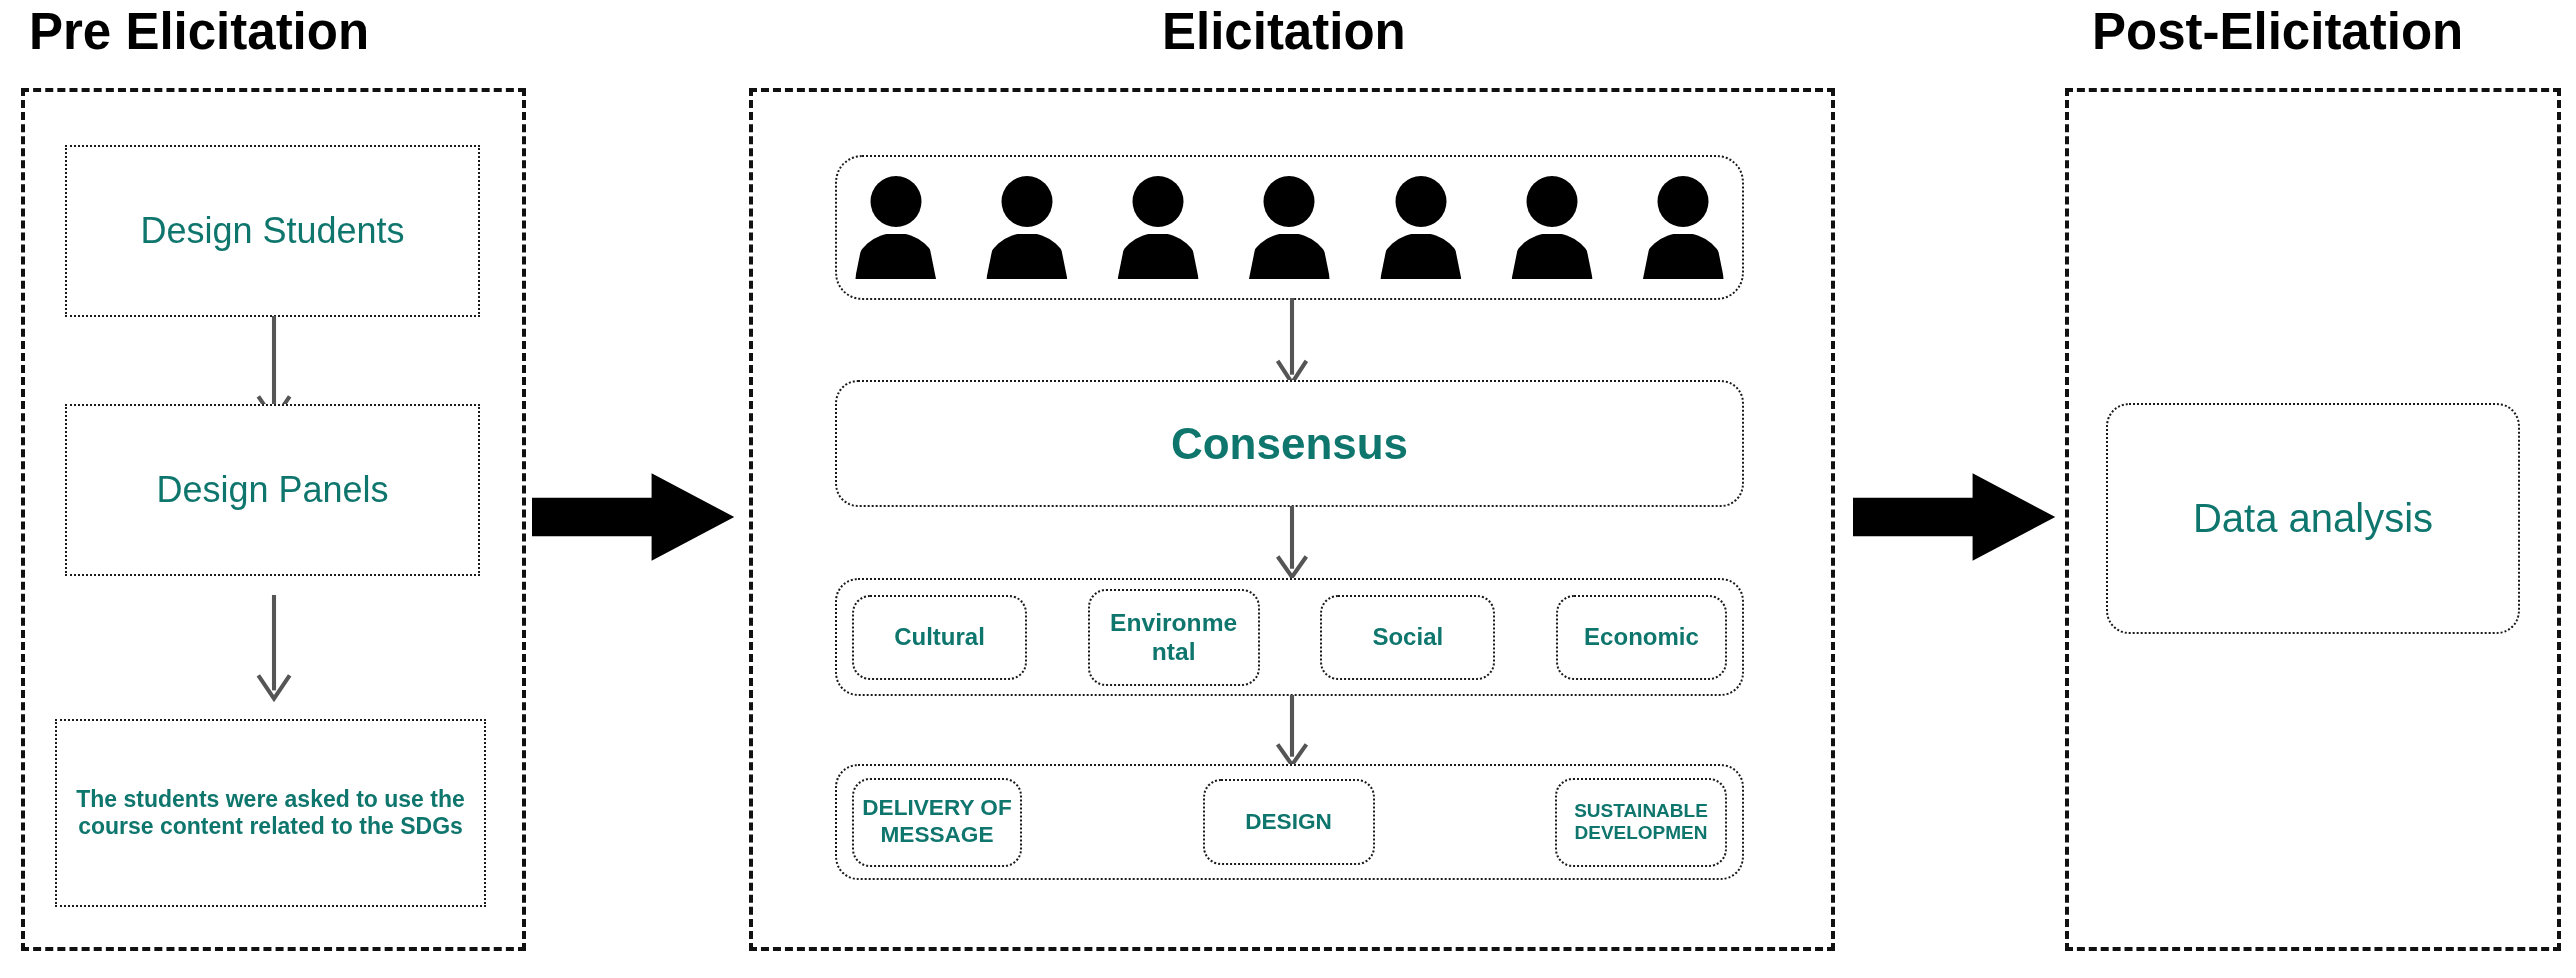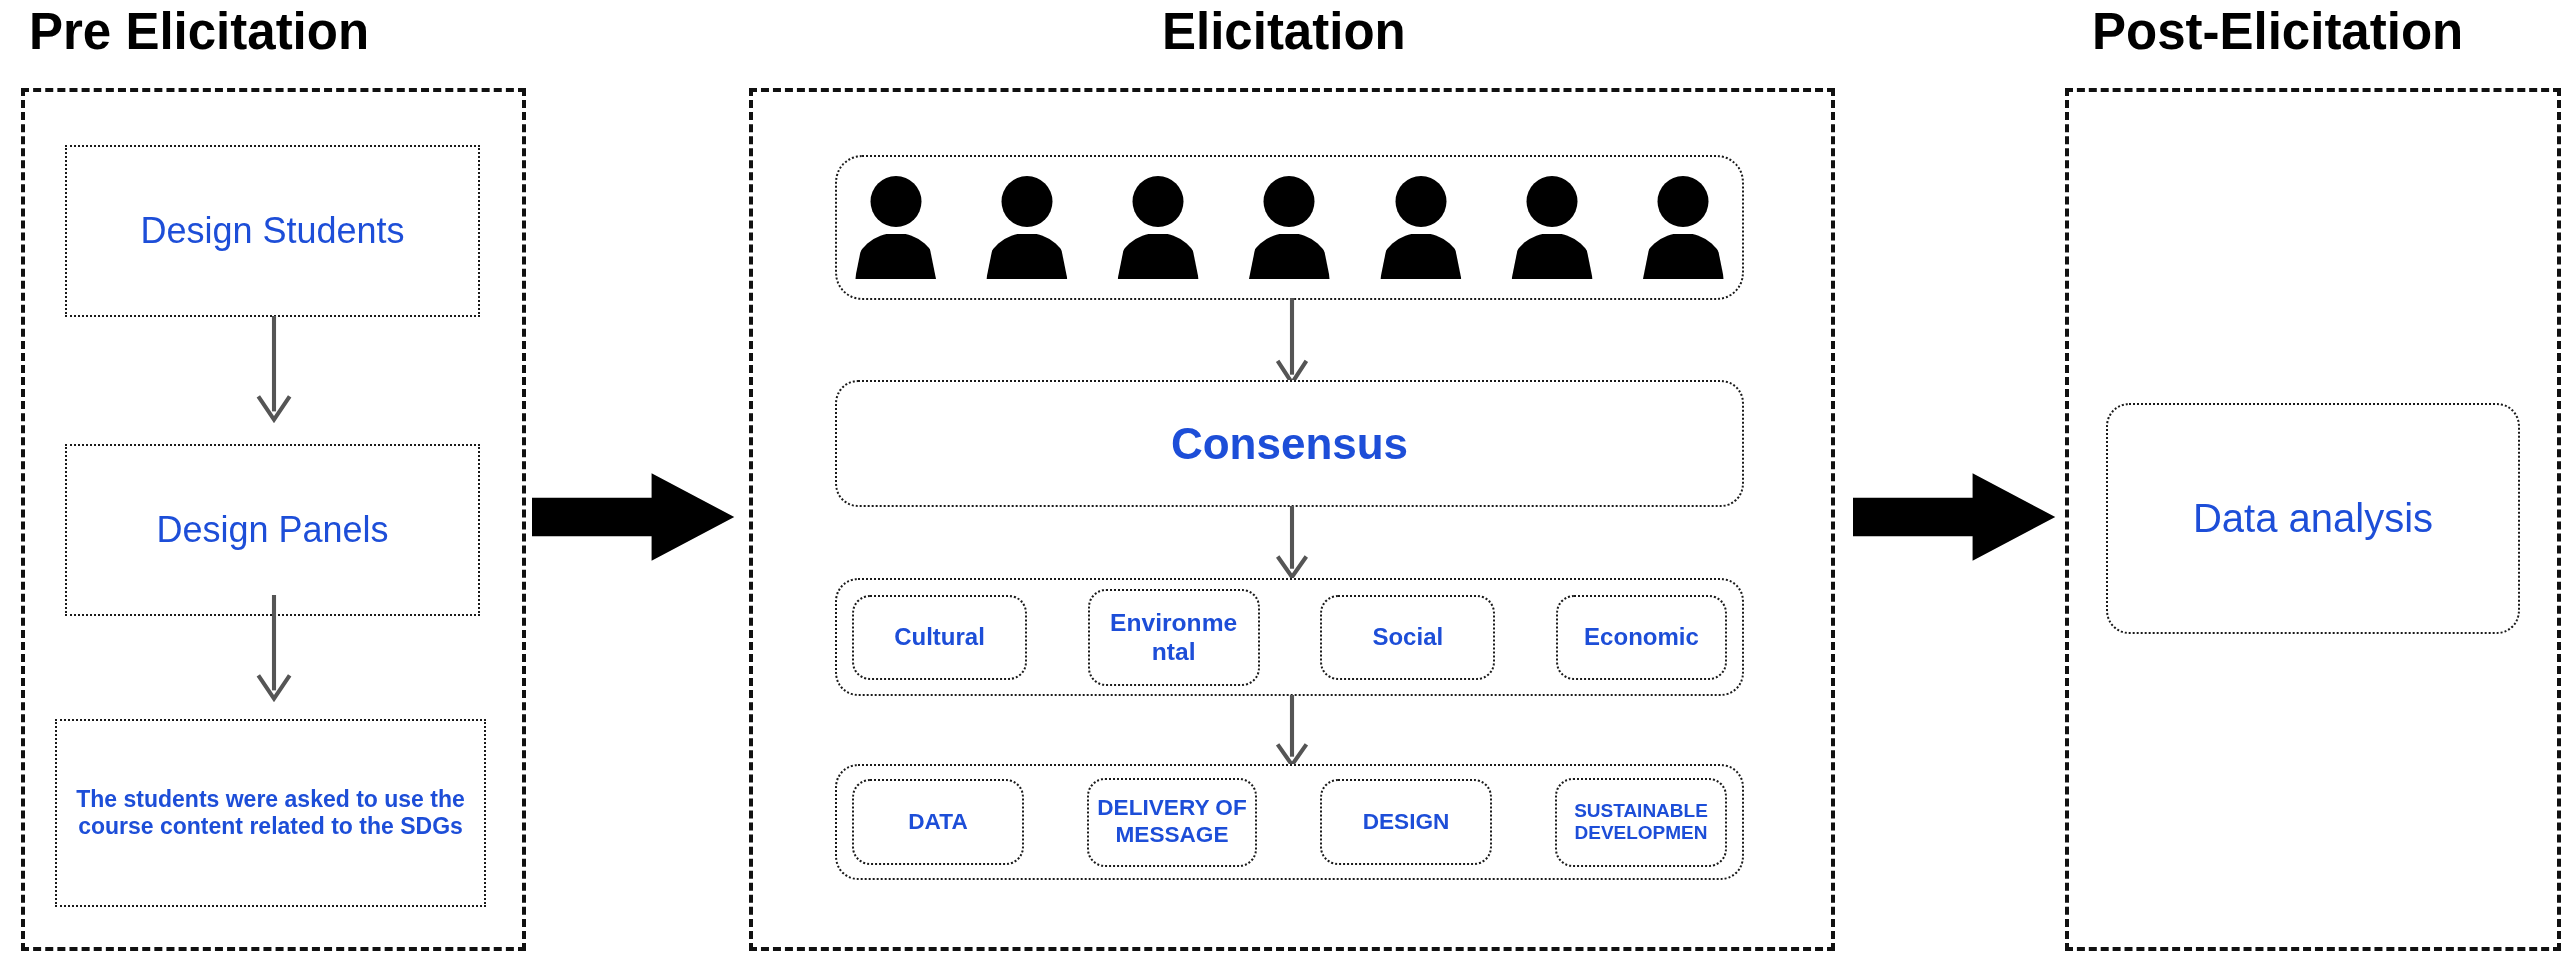--- a/index.html
+++ b/index.html
@@ -52,21 +52,21 @@
   }
   .dotted-box.rounded {
     border-radius: 23px;
   }
   .dotted-box.rounded-sm {
     border-radius: 18px;
   }
 
   .box-label {
     font-family: "Liberation Sans", sans-serif;
-    color: #1d4ed8;
+    color: #0f766e;
     line-height: 1.18;
     padding: 0 5.5px;
   }
 
   .label-xl  { font-size: 36px; font-weight: normal; }
   .label-lg  { font-size: 44px; font-weight: bold; }
   .label-md  { font-size: 24px; font-weight: bold; }
   .label-sm  { font-size: 24.6px; font-weight: bold; }
   .label-note{ font-size: 23px; font-weight: bold; }
   .label-xs  { font-size: 22.6px; font-weight: bold; letter-spacing: 0px; }
@@ -139,21 +139,21 @@
 
   <div class="dotted-box" style="left:65px; top:145px; width:415px; height:172px;">
     <span class="box-label label-xl">Design Students</span>
   </div>
 
   <svg class="thin-arrow" style="left:243px; top:316px; width:62px; height:109px;" viewBox="0 0 90 160">
     <line x1="45" y1="0" x2="45" y2="140" stroke="#555555" stroke-width="6"></line>
     <polyline points="22,118 45,152 68,118" fill="none" stroke="#555555" stroke-width="6"></polyline>
   </svg>
 
-  <div class="dotted-box" style="left:65px; top:444px; width:415px; height:172px;">
+  <div class="dotted-box" style="left:65px; top:404px; width:415px; height:172px;">
     <span class="box-label label-xl">Design Panels</span>
   </div>
 
   <svg class="thin-arrow" style="left:243px; top:595px; width:62px; height:109px;" viewBox="0 0 90 160">
     <line x1="45" y1="0" x2="45" y2="140" stroke="#555555" stroke-width="6"></line>
     <polyline points="22,118 45,152 68,118" fill="none" stroke="#555555" stroke-width="6"></polyline>
   </svg>
 
   <div class="dotted-box" style="left:55px; top:719px; width:431px; height:188px;">
     <span class="box-label label-note">The students were asked to use the course content related to the SDGs</span>
@@ -230,23 +230,20 @@
     </span>
   </div>
 
   <svg class="thin-arrow" style="left:1261px; top:695px; width:62px; height:74px;" viewBox="0 0 90 108">
     <line x1="45" y1="0" x2="45" y2="90" stroke="#555555" stroke-width="6"></line>
     <polyline points="24,72 45,102 66,72" fill="none" stroke="#555555" stroke-width="6"></polyline>
   </svg>
 
   <div class="dotted-box rounded" style="left:835px; top:764px; width:909px; height:116px; justify-content:space-between; padding:0 15px;">
 
-    <span class="dotted-box rounded-sm" style="position:relative; left:auto; top:auto; width:172px; height:86px;">
-      <span class="box-label label-xs">DATA</span>
-    </span>
 
     <span class="dotted-box rounded-sm" style="position:relative; left:auto; top:auto; width:170px; height:89px;">
       <span class="box-label label-xs">DELIVERY OF MESSAGE</span>
     </span>
 
     <span class="dotted-box rounded-sm" style="position:relative; left:auto; top:auto; width:172px; height:86px;">
       <span class="box-label label-xs">DESIGN</span>
     </span>
 
     <span class="dotted-box rounded-sm" style="position:relative; left:auto; top:auto; width:172px; height:89px;">

